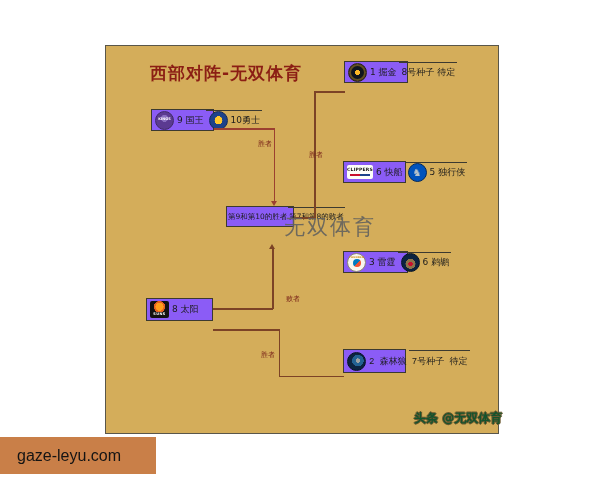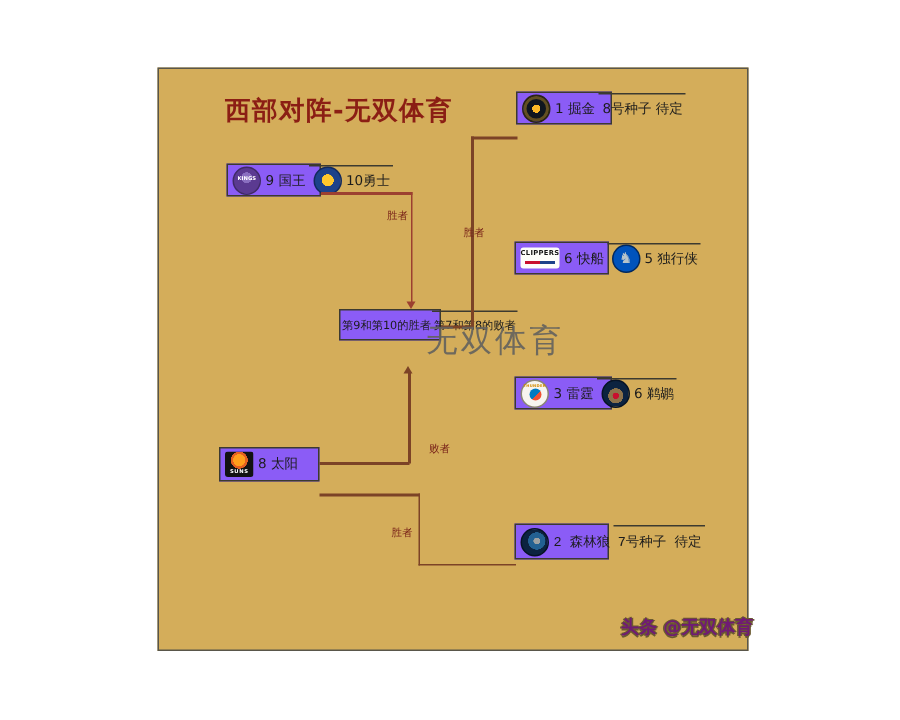--- a/index.html
+++ b/index.html
@@ -59,21 +59,21 @@
   .arrow-down{position:absolute;width:0;height:0;border-left:3.5px solid transparent;
               border-right:3.5px solid transparent;border-top:5px solid var(--line);}
   .arrow-up{position:absolute;width:0;height:0;border-left:3.5px solid transparent;
             border-right:3.5px solid transparent;border-bottom:5px solid var(--line);}
 
   .edge-label{position:absolute;font-size:7px;color:var(--edge-label);font-weight:normal;
               letter-spacing:0;white-space:nowrap;}
 
   .wm-center{position:absolute;left:178px;top:167px;font-size:21px;color:var(--watermark);
              opacity:.9;letter-spacing:2px;font-weight:500;white-space:nowrap;}
-  .wm-corner{position:absolute;left:308px;top:364px;font-size:12px;font-weight:bold;color:#701a75;
+  .wm-corner{position:absolute;left:308px;top:364px;font-size:12px;font-weight:bold;color:#14532d;
              text-shadow:-1px 0 #6b5a30,1px 0 #6b5a30,0 -1px #6b5a30,0 1px #6b5a30;white-space:nowrap;}
 
   #site-banner{position:absolute;left:0;top:437px;width:156px;height:37px;background:var(--banner-bg);
                display:flex;align-items:center;padding-left:17px;box-sizing:border-box;
                font-size:16px;color:#141414;font-family:"Liberation Sans",sans-serif;}
 </style>
 </head>
 <body>
 
 <div id="stage">
@@ -176,13 +176,14 @@
 
     <div class="edge-label" style="left:152px;top:93px;">胜者</div>
     <div class="edge-label" style="left:203px;top:104px;">胜者</div>
     <div class="edge-label" style="left:180px;top:224px;margin-top:24px;">败者</div>
     <div class="edge-label" style="left:155px;top:304px;">胜者</div>
 
     <div class="wm-center">无双体育</div>
     <div class="wm-corner">头条 @无双体育</div>
   </div>
 
+  <div id="site-banner">gaze-leyu.com</div>
 </div>
 
 </body></html>

